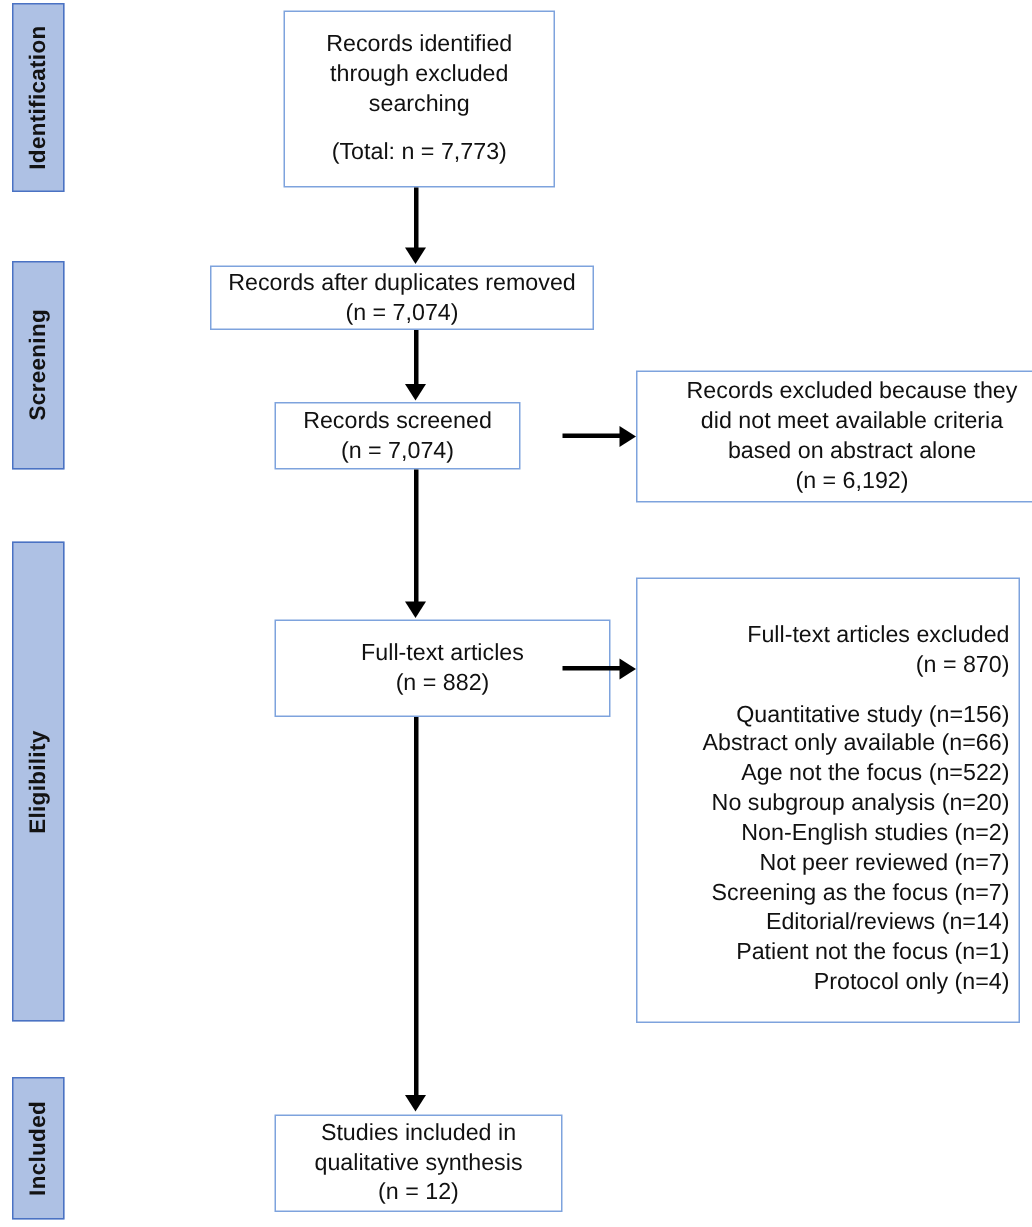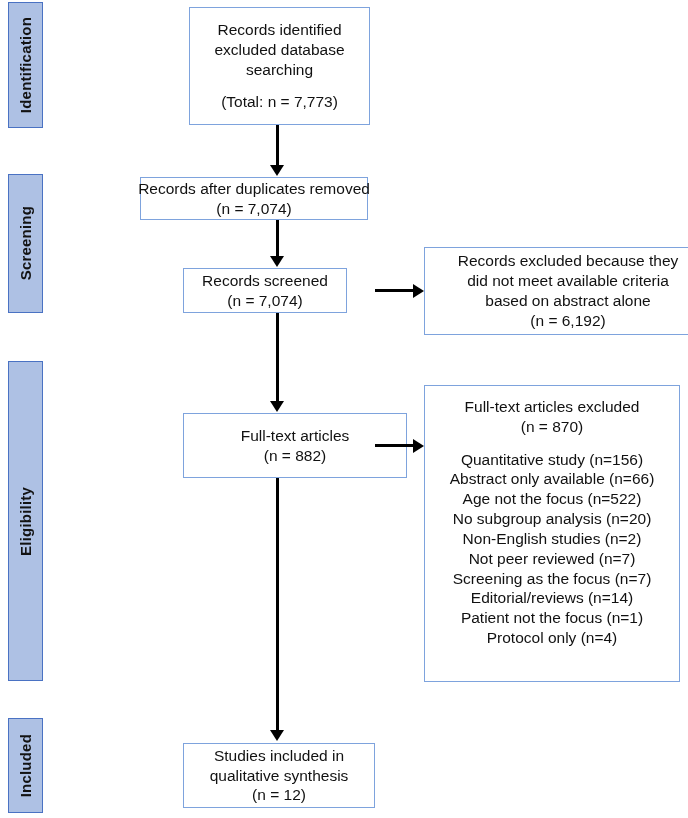--- a/index.html
+++ b/index.html
@@ -56,21 +56,22 @@
     font-size: 15.5px;
     line-height: 1.28;
     padding: 2px 6px;
   }
   .flow-box .line { display: block; white-space: nowrap; }
   .flow-box .spacer { display: block; height: 13px; }
 
   
   .excl-detail {
     justify-content: flex-start;
-    padding-top: 11px;
+    padding-top: 28px;
+    align-items: flex-end;
   }
   .excl-detail .reason { display: block; white-space: nowrap; }
 
   
   .v-line {
     position: absolute;
     width: 3px;
     background: #000000;
   }
   .h-line {
@@ -109,30 +110,30 @@
   <div class="stage-bar" style="left:8px; top:361px; width:35px; height:320px;">
     <span class="stage-label">Eligibility</span>
   </div>
 
   <div class="stage-bar" style="left:8px; top:718px; width:35px; height:95px;">
     <span class="stage-label">Included</span>
   </div>
 
   <div class="flow-box" style="left:189px; top:7px; width:181px; height:118px;">
     <span class="line">Records identified</span>
-    <span class="line">excluded database</span>
+    <span class="line">through excluded</span>
     <span class="line">searching</span>
     <span class="spacer"></span>
     <span class="line">(Total: n = 7,773)</span>
   </div>
 
   <div class="v-line" style="left:276px; top:125px; height:44px;"></div>
   <div class="arrow-down" style="left:270px; top:165px;"></div>
 
-  <div class="flow-box" style="left:140px; top:177px; width:228px; height:43px;">
+  <div class="flow-box" style="left:140px; top:177px; width:256px; height:43px;">
     <span class="line">Records after duplicates removed</span>
     <span class="line">(n =  7,074)</span>
   </div>
 
   <div class="v-line" style="left:276px; top:220px; height:42px;"></div>
   <div class="arrow-down" style="left:270px; top:256px;"></div>
 
   <div class="flow-box" style="left:183px; top:268px; width:164px; height:45px;justify-content:center;">
     <span class="line">Records screened</span>
     <span class="line">(n =  7,074)</span>

